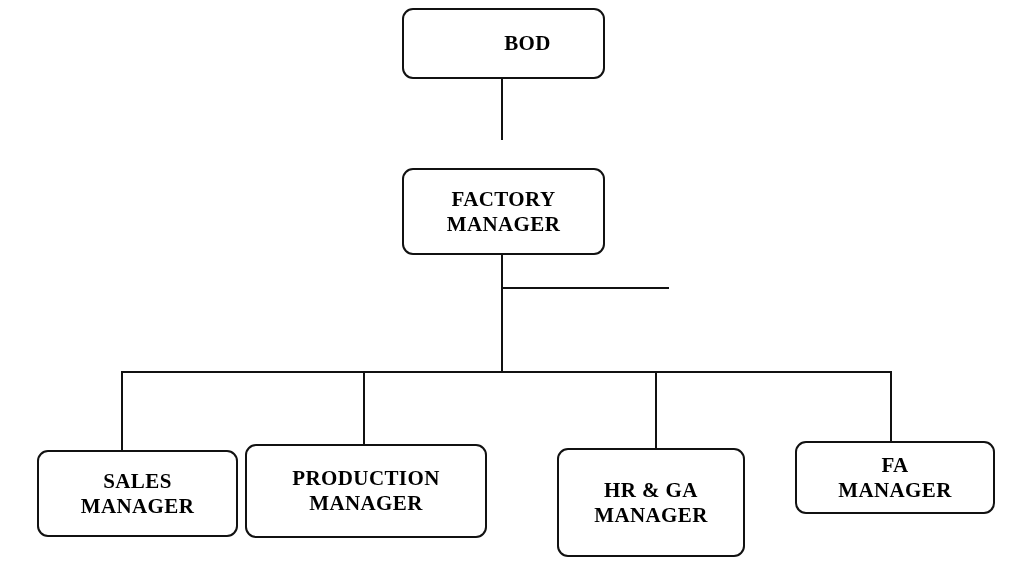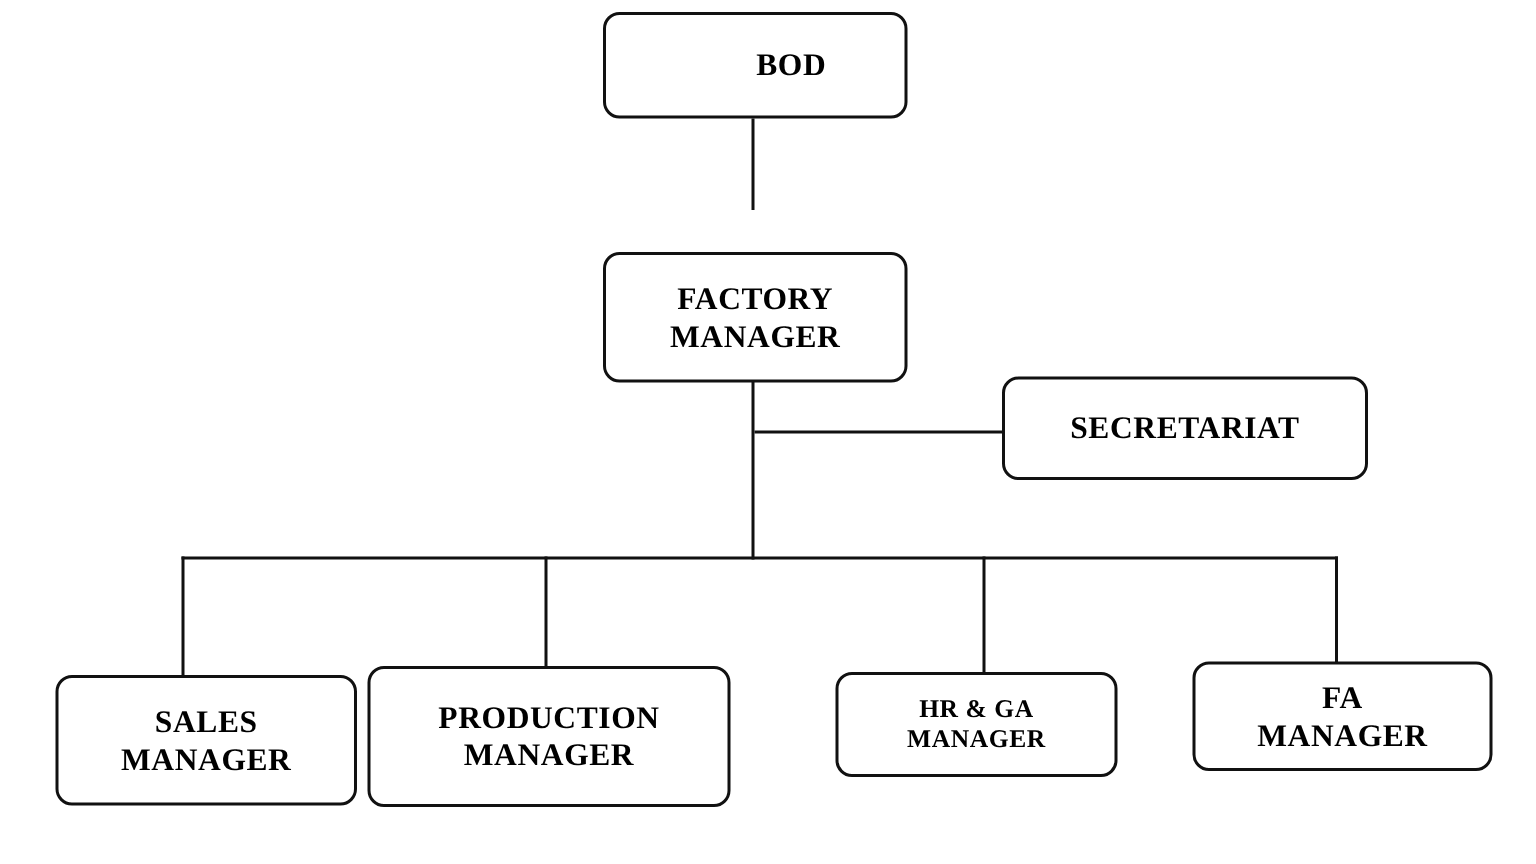--- a/index.html
+++ b/index.html
@@ -43,21 +43,21 @@
   }
   .vline { width: 2px; }
   .hline { height: 2px; }
 
   
   #node-bod        { left: 402px; top: 8px;   width: 203px; height: 71px;  font-size: 21px; padding-left: 48px; }
   #node-factory    { left: 402px; top: 140px; width: 203px; height: 87px;  font-size: 21px; margin-top: 28px; }
   #node-secretariat{ left: 668px; top: 251px; width: 244px; height: 69px;  font-size: 21px; }
   #node-sales      { left: 37px;  top: 450px; width: 201px; height: 87px;  font-size: 21px; }
   #node-production { left: 245px; top: 444px; width: 242px; height: 94px;  font-size: 21px; }
-  #node-hrga       { left: 557px; top: 448px; width: 188px; height: 70px;  font-size: 17px; }
+  #node-hrga       { left: 557px; top: 448px; width: 188px; height: 109px;  font-size: 21px; }
   #node-fa         { left: 795px; top: 441px; width: 200px; height: 73px;  font-size: 21px; }
 
   
   #conn-bod-factory      { left: 501px; top: 79px;  height: 61px; }
   #conn-factory-trunk    { left: 501px; top: 227px; height: 146px; }
   #conn-secretariat-stub { left: 503px; top: 287px; width: 166px; }
   #conn-bus              { left: 121px; top: 371px; width: 771px; }
   #conn-drop-sales       { left: 121px; top: 371px; height: 80px; }
   #conn-drop-production  { left: 363px; top: 371px; height: 74px; }
   #conn-drop-hrga        { left: 655px; top: 371px; height: 78px; }
@@ -79,23 +79,20 @@
 
   <div class="node" id="node-bod">
     <span class="label">BOD</span>
   </div>
 
   <div class="node" id="node-factory">
     <span class="label">FACTORY
 MANAGER</span>
   </div>
 
-  <div class="node" id="node-secretariat">
-    <span class="label">SECRETARIAT</span>
-  </div>
 
   <div class="node" id="node-sales">
     <span class="label">SALES
 MANAGER</span>
   </div>
 
   <div class="node" id="node-production">
     <span class="label">PRODUCTION
 MANAGER</span>
   </div>

